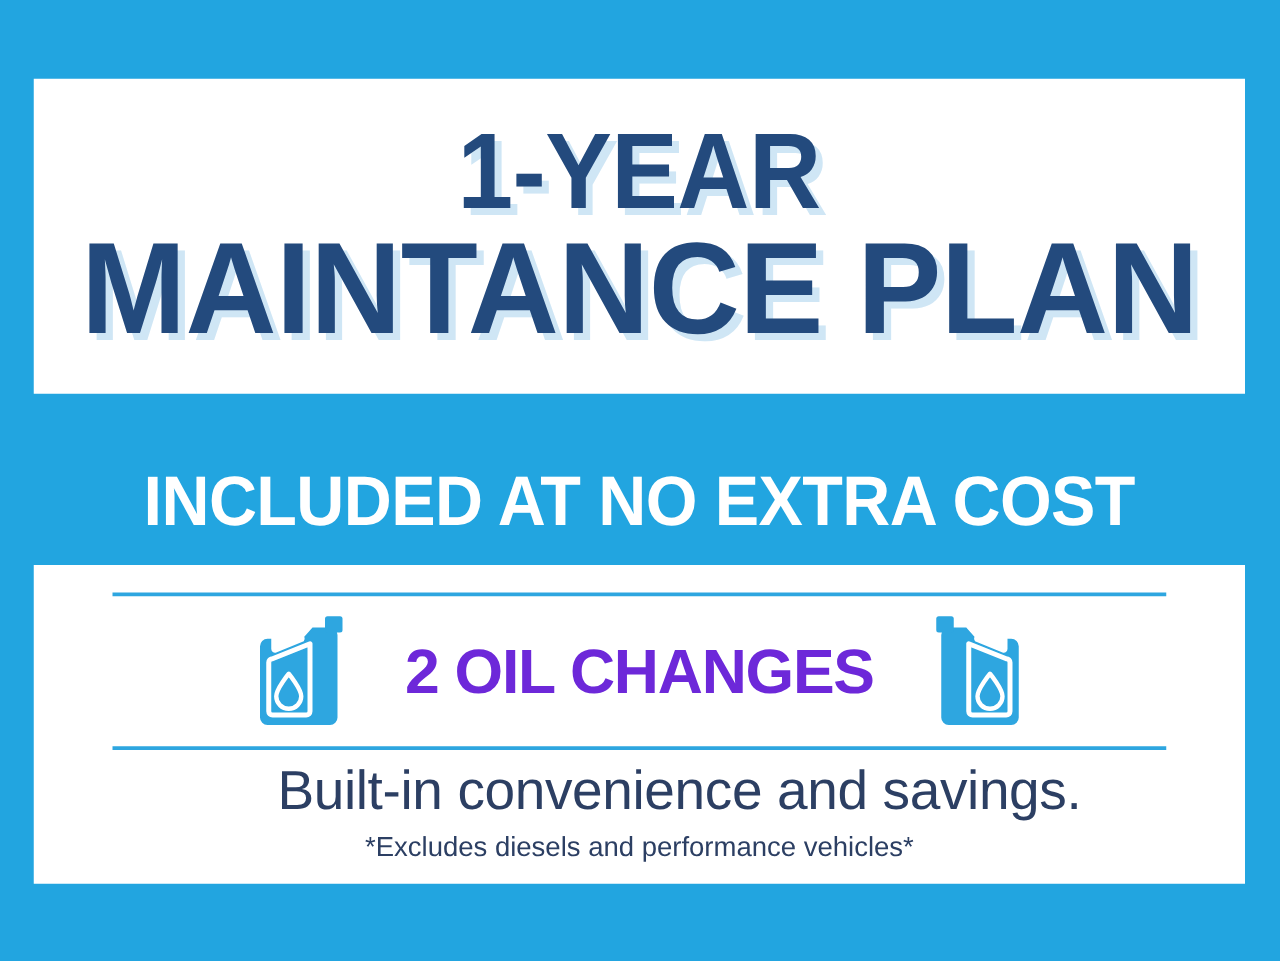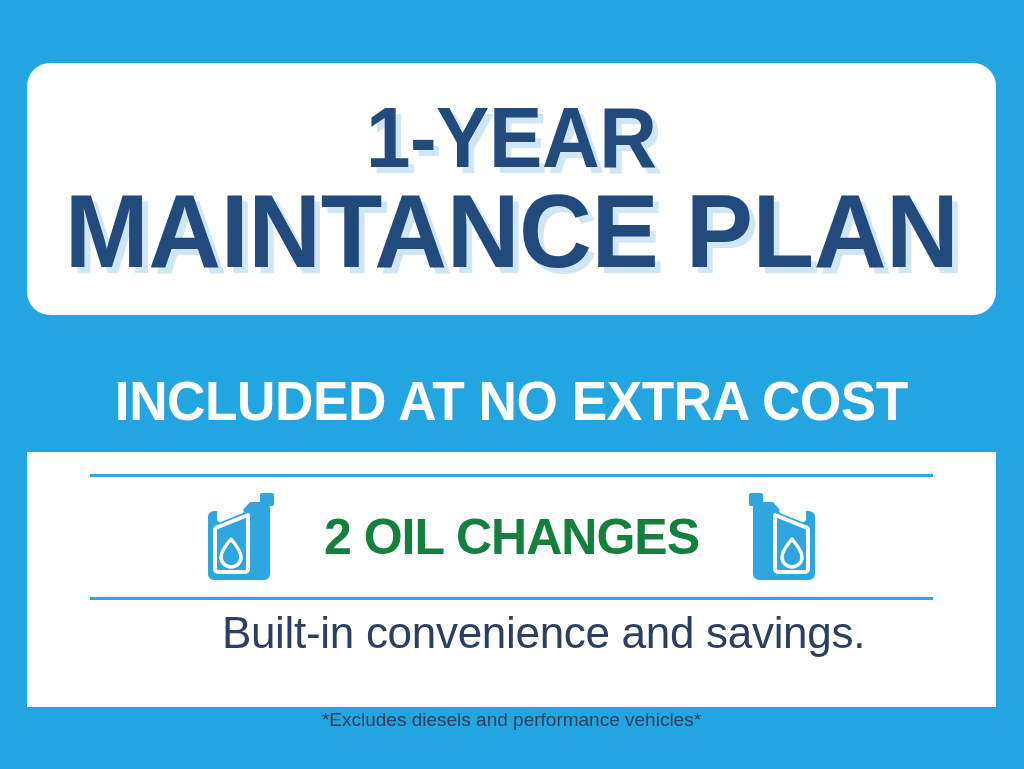--- a/index.html
+++ b/index.html
@@ -28,21 +28,20 @@
     position: absolute;
     left: 27px;
     top: 63px;
     width: 969px;
     height: 252px;
     background: #ffffff;
     display: flex;
     flex-direction: column;
     align-items: center;
     justify-content: center;
-    border-radius: 23px;
   }
 
   .headline {
     color: #234a7d;
     font-family: "Liberation Sans Narrow", "Liberation Sans", sans-serif;
     font-weight: bold;
     text-align: center;
     line-height: 0.96;
     letter-spacing: -0.5px;
     text-shadow: 6px 6px 0 #cfe6f5;
@@ -113,21 +112,21 @@
   }
   .jug {
     width: 76px;
     height: 92px;
     flex: none;
     display: block;
   }
   .jug-right { transform: scaleX(-1); }
 
   .oil-label {
-    color: #15803d;
+    color: #6d28d9;
     font-family: "Liberation Sans", sans-serif;
     font-weight: bold;
     font-size: 50px;
     letter-spacing: -1px;
     white-space: nowrap;
   }
 
   
   .tagline {
     position: absolute;
@@ -144,24 +143,23 @@
     padding-left: 32px;
   }
   .fineprint {
     position: absolute;
     left: 0;
     top: 213px;
     width: 969px;
     text-align: center;
     color: #2c3f63;
     font-family: "Liberation Sans", sans-serif;
-    font-size: 19px;
+    font-size: 22px;
     font-weight: normal;
     white-space: nowrap;
-    margin-top: 44px;
   }
 </style>
 </head>
 <body>
 
 <div class="poster">
 
   <div class="headline-card">
     <div class="headline headline-line1">1-YEAR</div>
     <div class="headline headline-line2">MAINTANCE PLAN</div>

